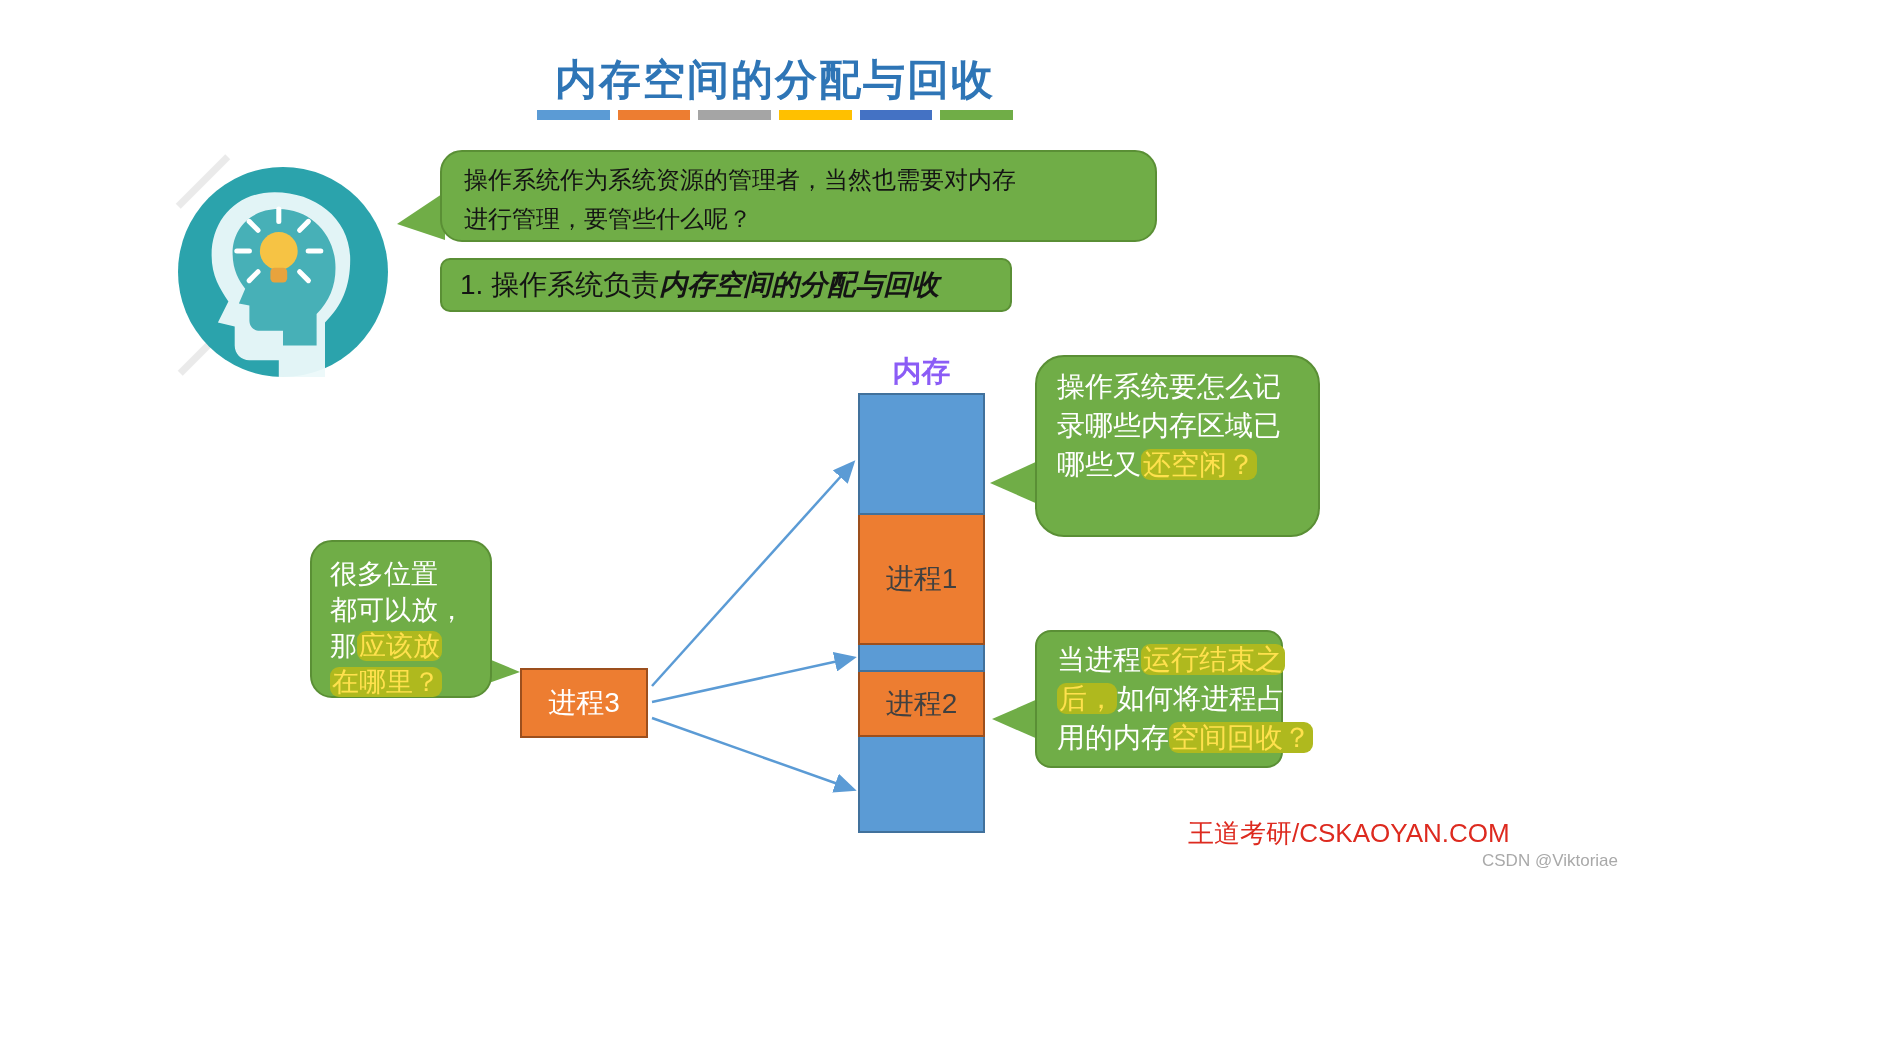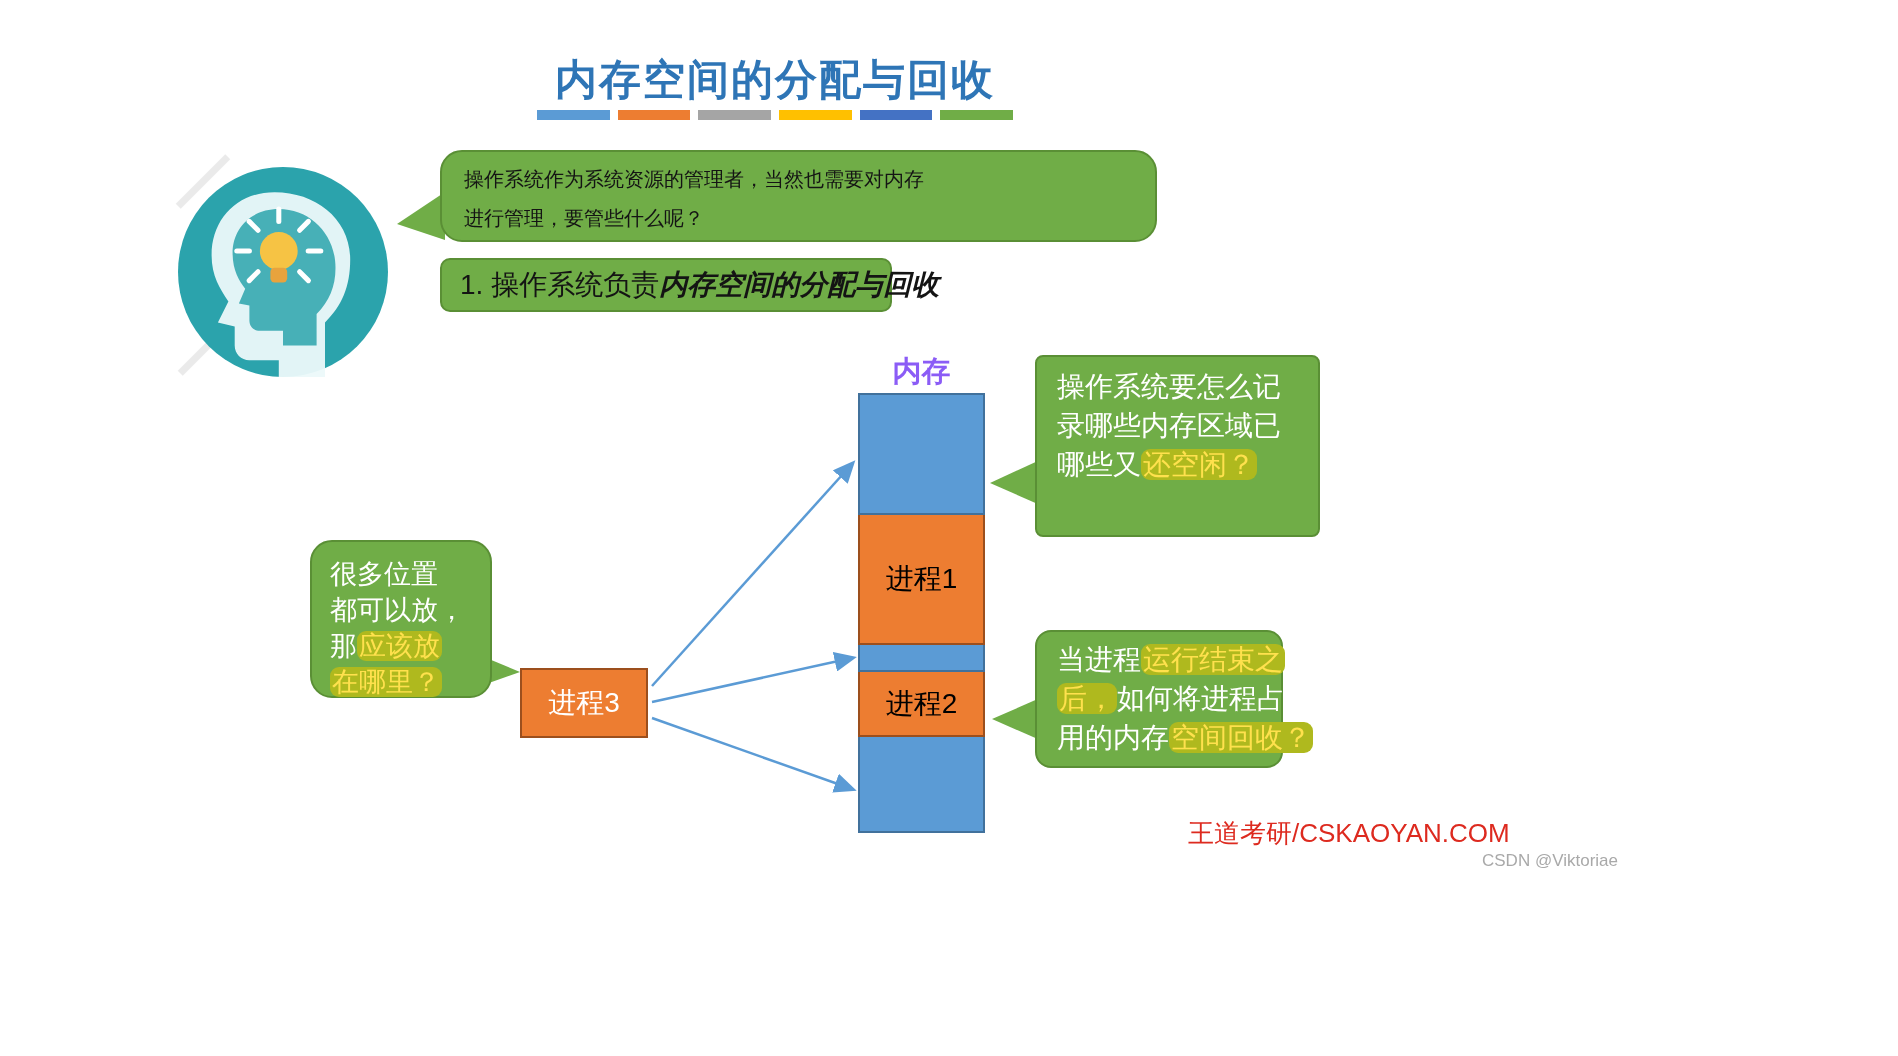--- a/index.html
+++ b/index.html
@@ -27,33 +27,33 @@
 
   
   .bubble{
     position:absolute;background:var(--accent-green,#70AD47);
     border:2px solid var(--accent-green-border,#5a8f35);
     box-sizing:border-box;color:#ffffff;
   }
   .bubble .line{white-space:nowrap;}
   .intro-bubble{
     left:440px;top:150px;width:717px;height:92px;border-radius:22px;
-    color:#141414;font-size:20px;line-height:39px;padding:8px 22px;
+    color:#141414;font-size:24px;line-height:39px;padding:8px 22px;
   }
   .point1{
-    left:440px;top:258px;width:452px;height:54px;border-radius:10px;
+    left:440px;top:258px;width:572px;height:54px;border-radius:10px;
     color:#141414;font-size:28px;line-height:50px;padding:0 18px;white-space:nowrap;
   }
   .point1 .em{font-weight:bold;font-style:italic;}
   .left-bubble{
     left:310px;top:540px;width:182px;height:158px;border-radius:22px;
     font-size:27px;line-height:36px;padding:14px 18px;
   }
   .record-bubble{
-    left:1035px;top:355px;width:285px;height:182px;border-radius:8px;
+    left:1035px;top:355px;width:285px;height:182px;border-radius:29px;
     font-size:28px;line-height:39px;padding:10px 20px;
   }
   .recycle-bubble{
     left:1035px;top:630px;width:248px;height:138px;border-radius:16px;
     font-size:28px;line-height:39px;padding:8px 20px;
   }
   .hl{
     background:var(--highlight-bg,#AFB91E);
     color:var(--highlight-text,#FFE14D);
     border-radius:9px;padding:0 2px;
@@ -61,21 +61,21 @@
 
   
   .memory-label{position:absolute;left:858px;top:352px;width:127px;text-align:center;
     font-size:29px;font-weight:600;color:#8b5cf6;}
   .memory{
     position:absolute;left:858px;top:393px;width:127px;height:440px;
     display:flex;flex-direction:column;
   }
   .mem-block{
     box-sizing:border-box;display:flex;align-items:center;justify-content:center;
-    font-size:28px;color:#000000;
+    font-size:28px;color:#404040;
   }
   .mem-block.free{background:var(--memory-blue,#5B9BD5);border:2px solid var(--memory-blue-border,#41719C);}
   .mem-block.used{background:var(--process-orange,#ED7D31);border:2px solid var(--process-orange-border,#9C4F1D);}
   .mem-block + .mem-block{border-top:none;}
 
   .process3{
     position:absolute;left:520px;top:668px;width:128px;height:70px;
     background:var(--process-orange,#ED7D31);border:2px solid var(--process-orange-border,#9C4F1D);
     box-sizing:border-box;display:flex;align-items:center;justify-content:center;
     color:#fff;font-size:28px;

